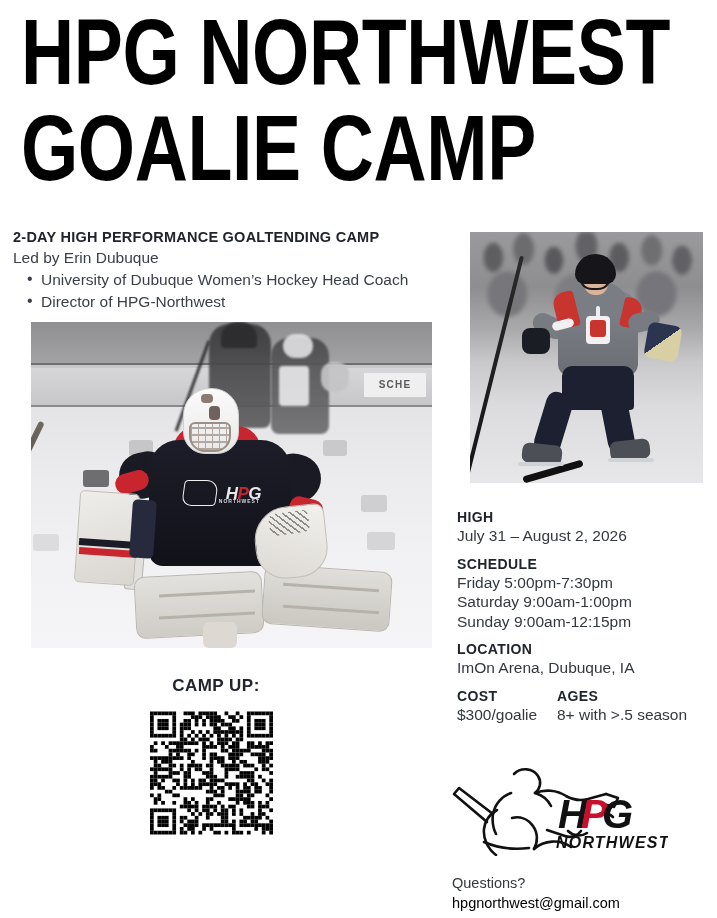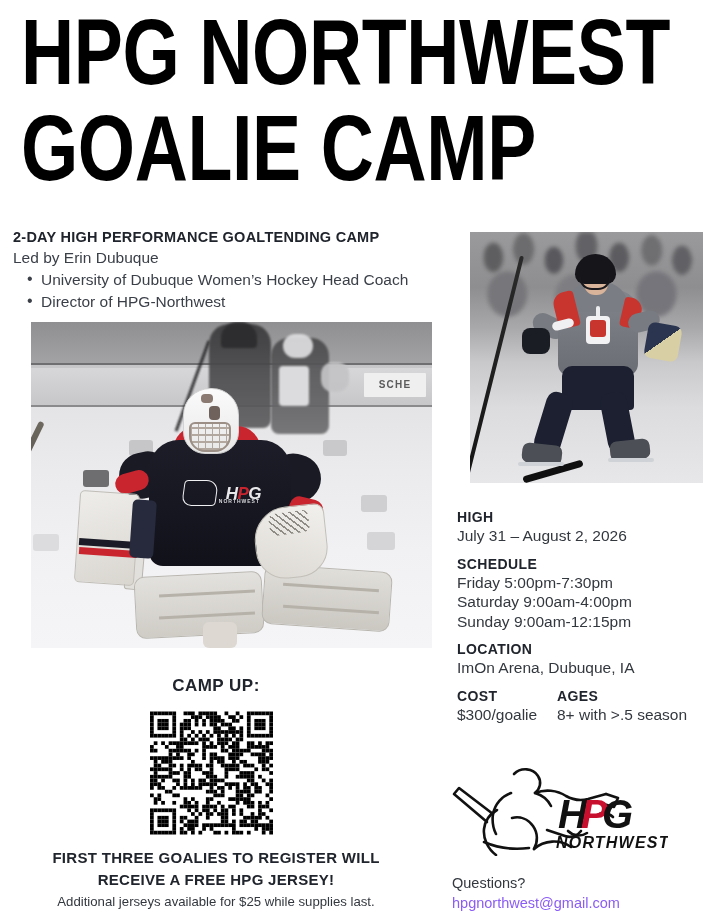--- a/index.html
+++ b/index.html
@@ -359,21 +359,21 @@
     line-height:22px; color:#20242c;
   }
   .promo-sub {
     font-size:13.2px; line-height:19px; color:#33383f; margin-top:1px;
   }
 
   
   #brand-logo { position:absolute; left:450px; top:756px; width:218px; height:100px; }
   .contact { position:absolute; left:452px; top:873px; width:250px; }
   .contact-q { font-size:14.5px; line-height:20px; color:#33383f; }
-  .contact-mail { font-size:14.5px; line-height:20px; color:#8b5cf6; }
+  .contact-mail { font-size:14.5px; line-height:20px; color:#000000; }
 </style>
 </head>
 <body>
 
 <div id="flyer">
 
   <div class="title-block">
     <div class="title-line">HPG NORTHWEST</div>
     <div class="title-line">GOALIE CAMP</div>
   </div>
@@ -474,21 +474,21 @@
     <div class="gl gl-trapper"></div>
     <div class="gl gl-trapper-web"></div>
   </div>
 
   <div class="details">
     <div class="d-head">HIGH</div>
     <div class="d-body">July 31 – August 2, 2026</div>
     <div class="d-gap"></div>
     <div class="d-head">SCHEDULE</div>
     <div class="d-body">Friday 5:00pm-7:30pm</div>
-    <div class="d-body">Saturday 9:00am-4:00pm</div>
+    <div class="d-body">Saturday 9:00am-1:00pm</div>
     <div class="d-body">Sunday 9:00am-12:15pm</div>
     <div class="d-gap"></div>
     <div class="d-head">LOCATION</div>
     <div class="d-body">ImOn Arena, Dubuque, IA</div>
     <div class="cost-row">
       <div class="cost-col">
         <div class="d-head">COST</div>
         <div class="d-body">$300/goalie</div>
       </div>
       <div class="ages-col">
@@ -1080,25 +1080,20 @@
         <rect x="20" y="32" width="1" height="1"></rect>
         <rect x="22" y="32" width="1" height="1"></rect>
         <rect x="23" y="32" width="1" height="1"></rect>
         <rect x="24" y="32" width="1" height="1"></rect>
         <rect x="26" y="32" width="1" height="1"></rect>
         <rect x="30" y="32" width="1" height="1"></rect>
         <rect x="32" y="32" width="1" height="1"></rect>
       </g>
   </svg>
 
-  <div class="promo">
-    <div class="promo-l1">FIRST THREE GOALIES TO REGISTER WILL</div>
-    <div class="promo-l2">RECEIVE A FREE HPG JERSEY!</div>
-    <div class="promo-sub">Additional jerseys available for $25 while supplies last.</div>
-  </div>
 
   <svg id="brand-logo" viewBox="0 0 218 100">
     <g fill="none" stroke="#111111" stroke-width="2.6" stroke-linecap="round" stroke-linejoin="round">
       <path d="M64 18 c7,-7 19,-6 24,2 c4,6 2,13 -3,17 c7,2 13,7 16,13"></path>
       <path d="M85 37 c10,-4 22,-3 31,3 c7,4 14,5 22,3 l18,-5"></path>
       <path d="M156 38 l12,4 l-4,9 l-14,-4"></path>
       <path d="M61 37 c-9,3 -16,11 -18,21 c-1,7 0,14 3,20"></path>
       <path d="M43 58 l-34,-26 l-5,6 l33,28"></path>
       <path d="M46 99 c-8,-6 -13,-16 -12,-26 c1,-8 6,-15 13,-19"></path>
       <path d="M62 62 c8,-2 16,1 21,8 c5,7 5,16 1,23"></path>

